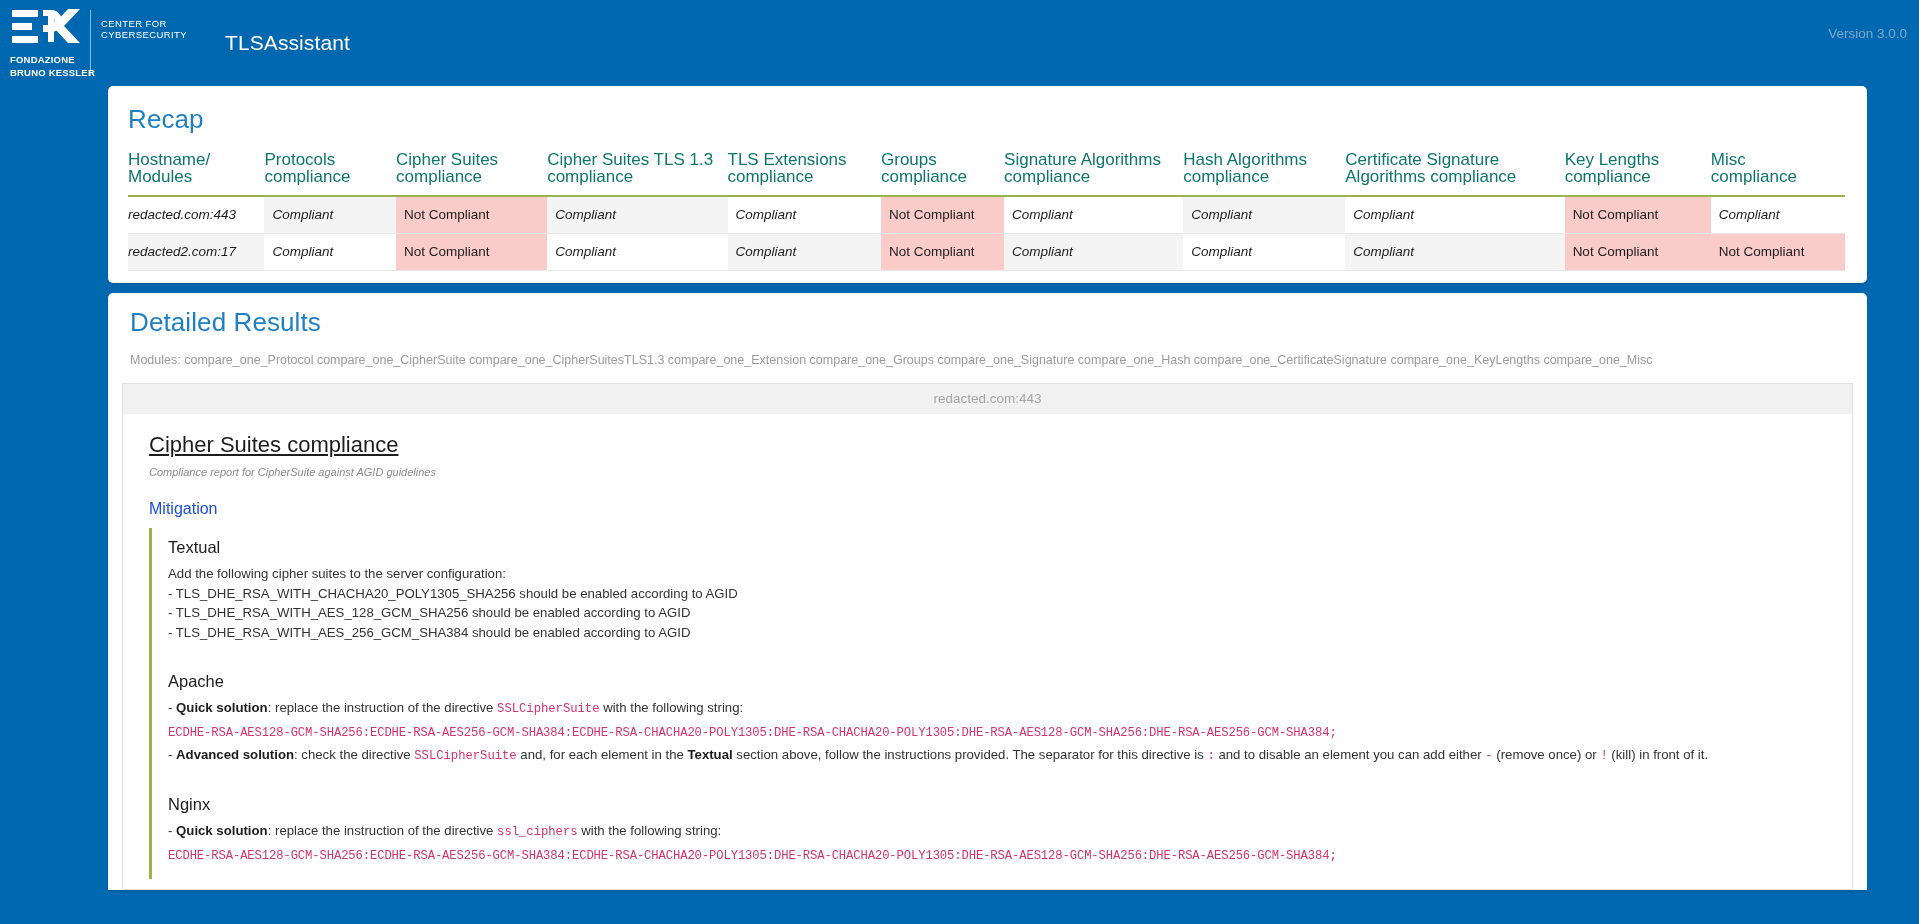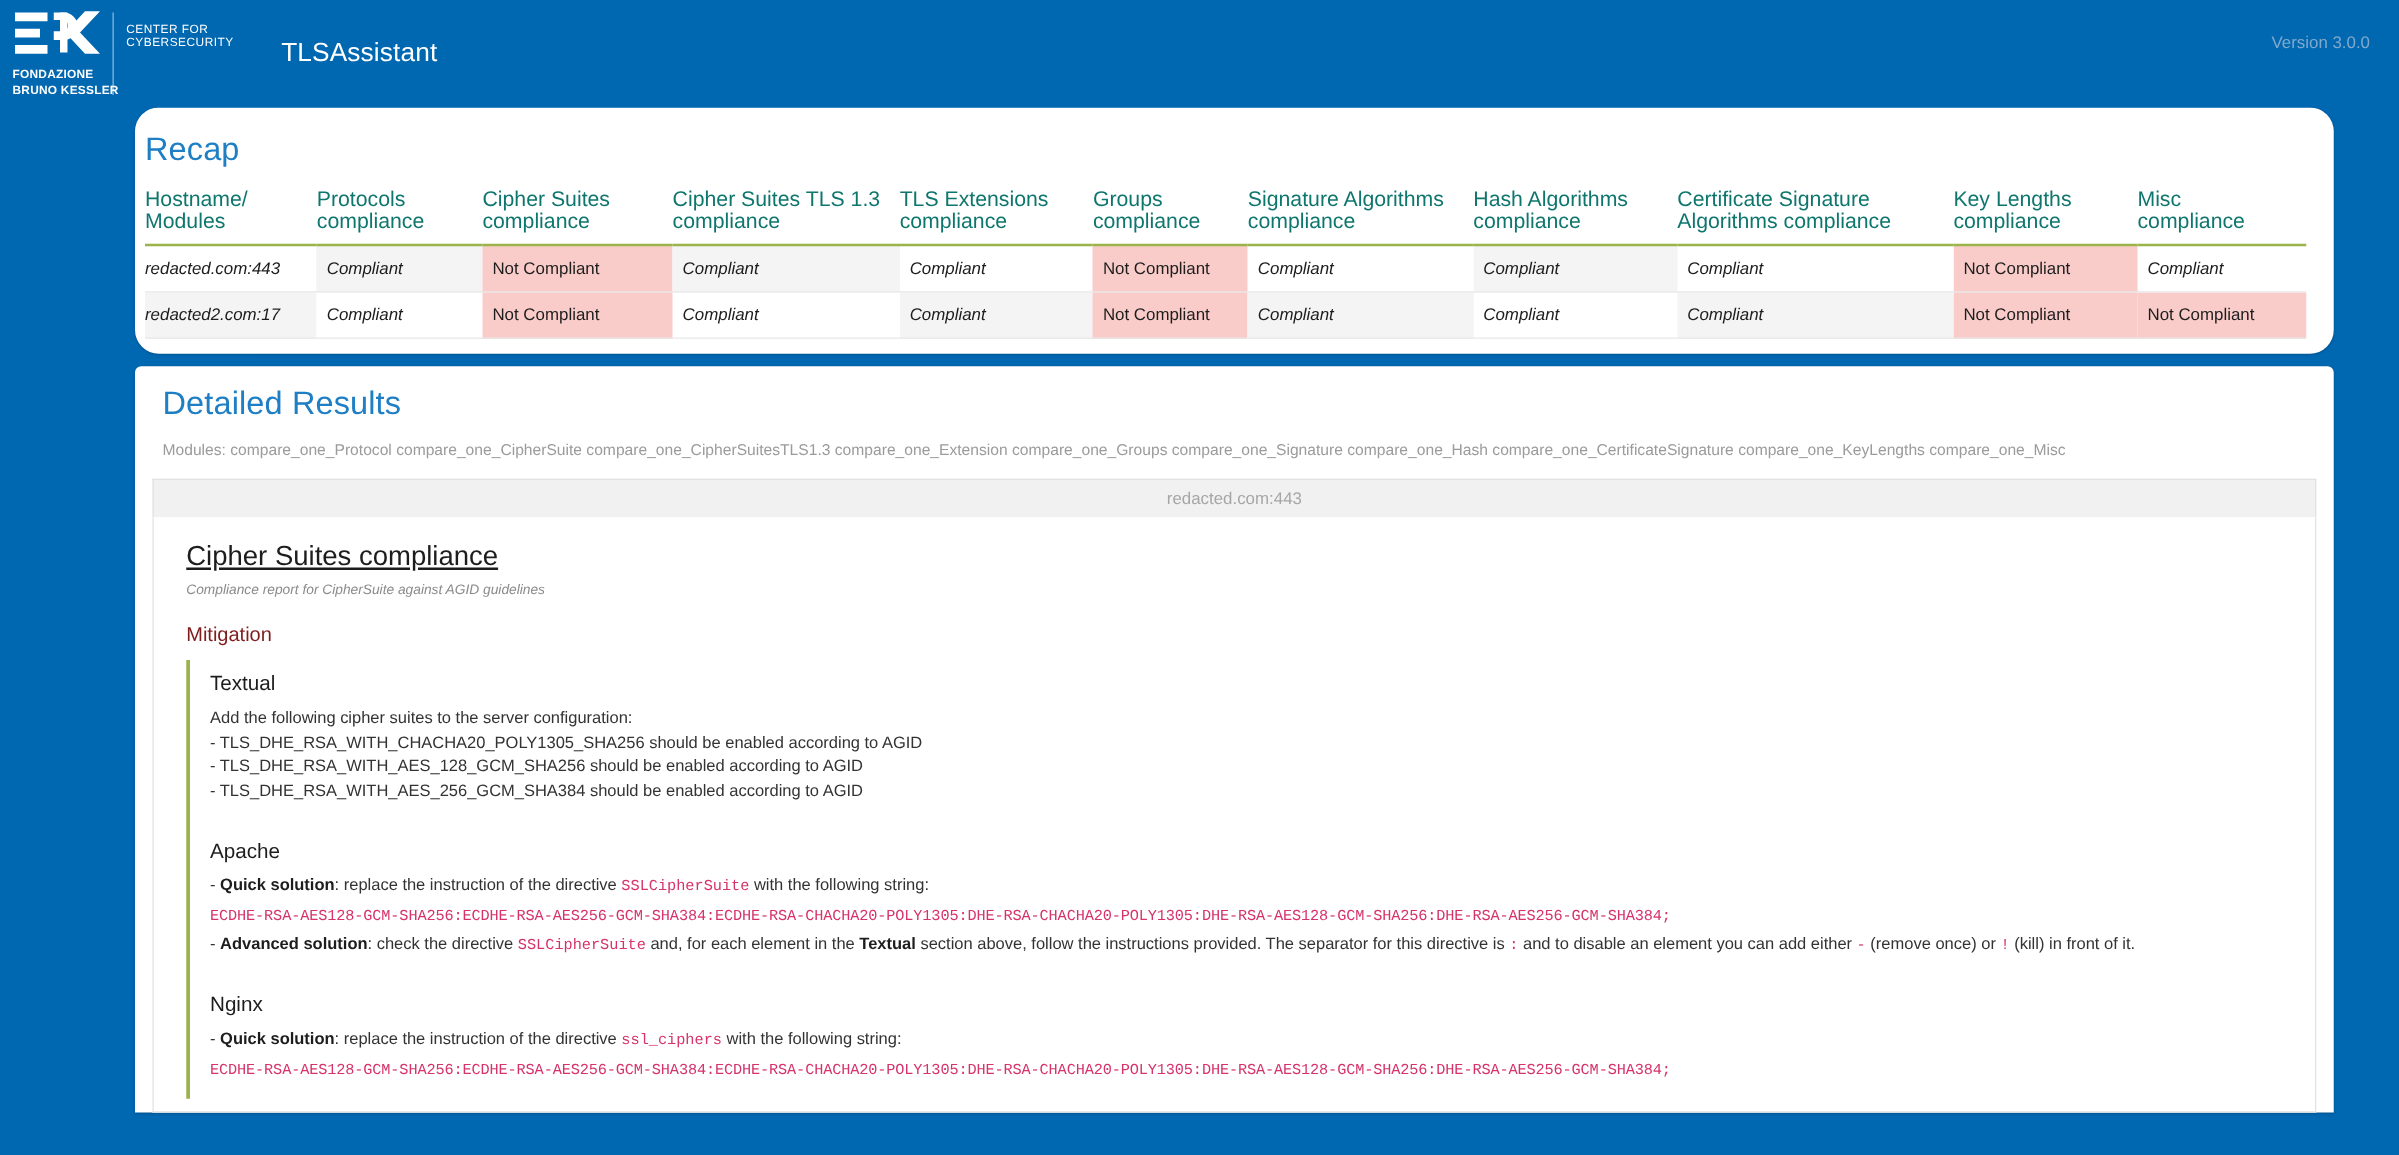--- a/index.html
+++ b/index.html
@@ -63,39 +63,38 @@
     white-space: nowrap;
   }
   .app-title {
     color: #ffffff;
     font-size: 21px;
     margin-left: 38px;
     letter-spacing: 0.1px;
   }
   .version {
     position: absolute;
-    right: 23px;
+    right: 12px;
     top: 26px;
     color: #7fa9cd;
     font-size: 13.5px;
   }
 
   
   .page {
     padding: 0 52px 0 108px;
     box-sizing: border-box;
   }
   .card {
     background: #ffffff;
     border-radius: 5px;
     box-shadow: 0 1px 2px rgba(0,0,0,0.18);
   }
   .recap-card {
-    padding: 18px 22px 12px 8px;
-    border-radius: 19px;
+    padding: 18px 22px 12px 20px;
   }
   .section-title {
     color: #1f7fc4;
     font-size: 26px;
     font-weight: normal;
     margin: 0 0 14px 0;
     letter-spacing: 0.1px;
   }
 
   
@@ -168,21 +167,21 @@
     text-decoration: underline;
   }
   .module-sub {
     font-size: 11px;
     color: #8a8a8a;
     font-style: italic;
     margin: 0 0 22px 0;
   }
   .mitigation-label {
     font-size: 16px;
-    color: #7f1d1d;
+    color: #1d4ed8;
     margin: 0 0 10px 0;
   }
   .mitigation-box {
     border-left: 3px solid #9bb44a;
     padding: 4px 0 10px 16px;
   }
   .mit-h {
     font-size: 16.5px;
     color: #1d1d1d;
     font-weight: normal;

